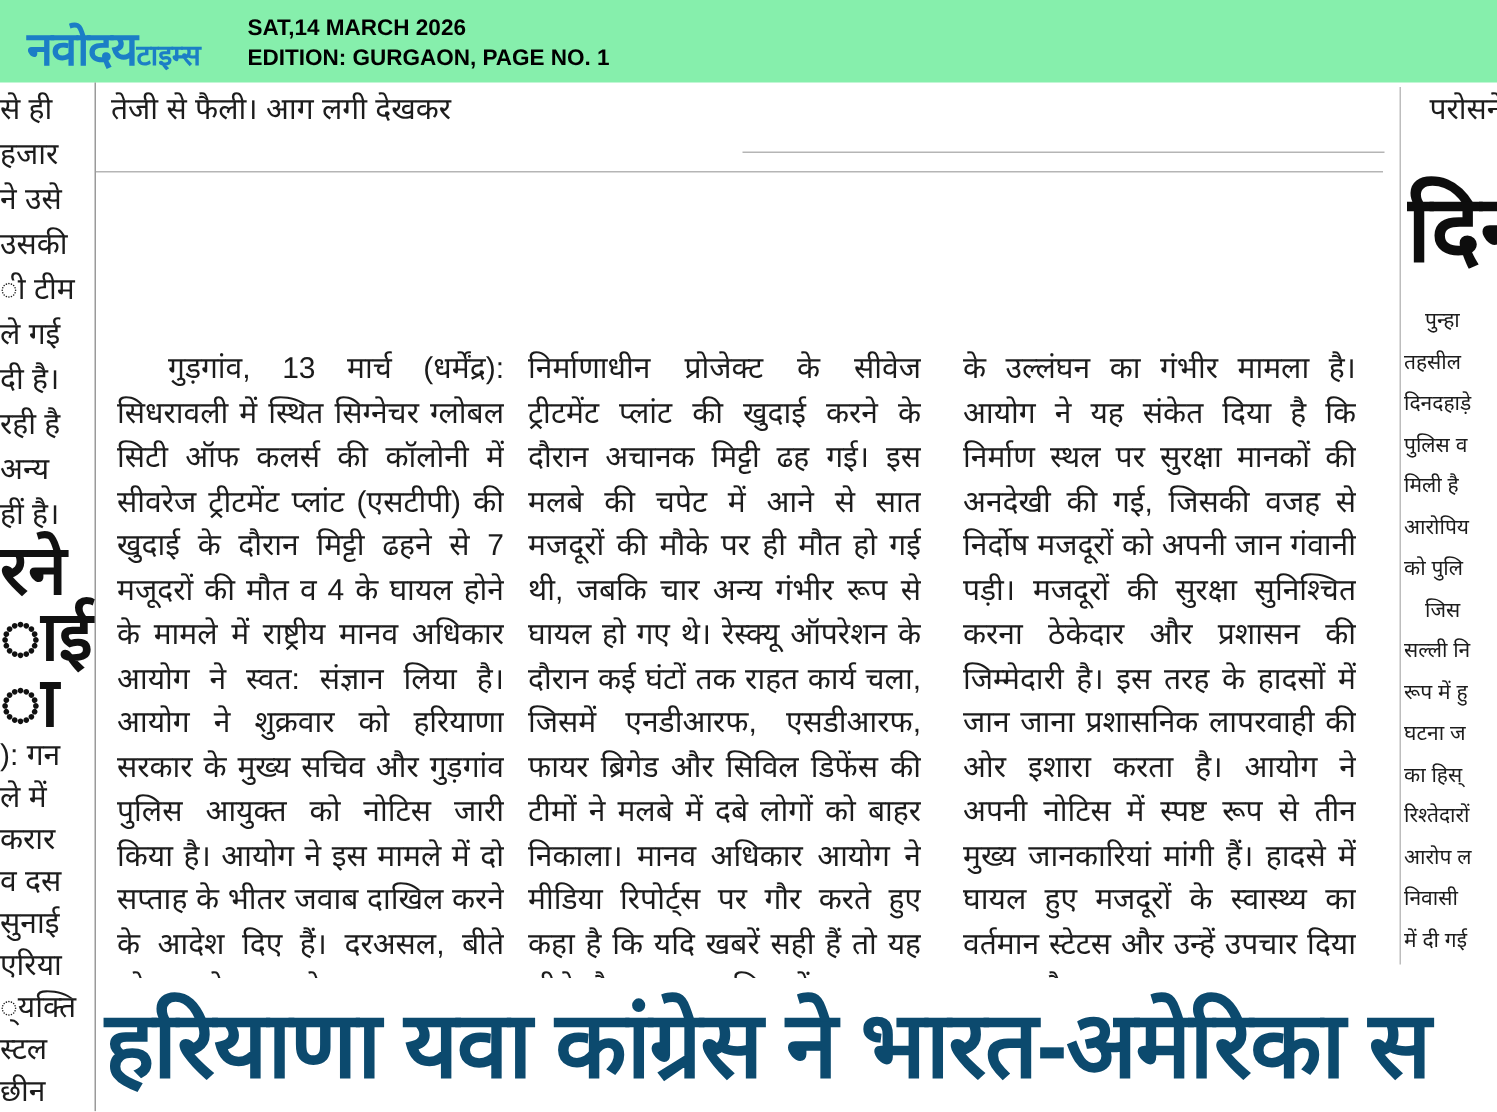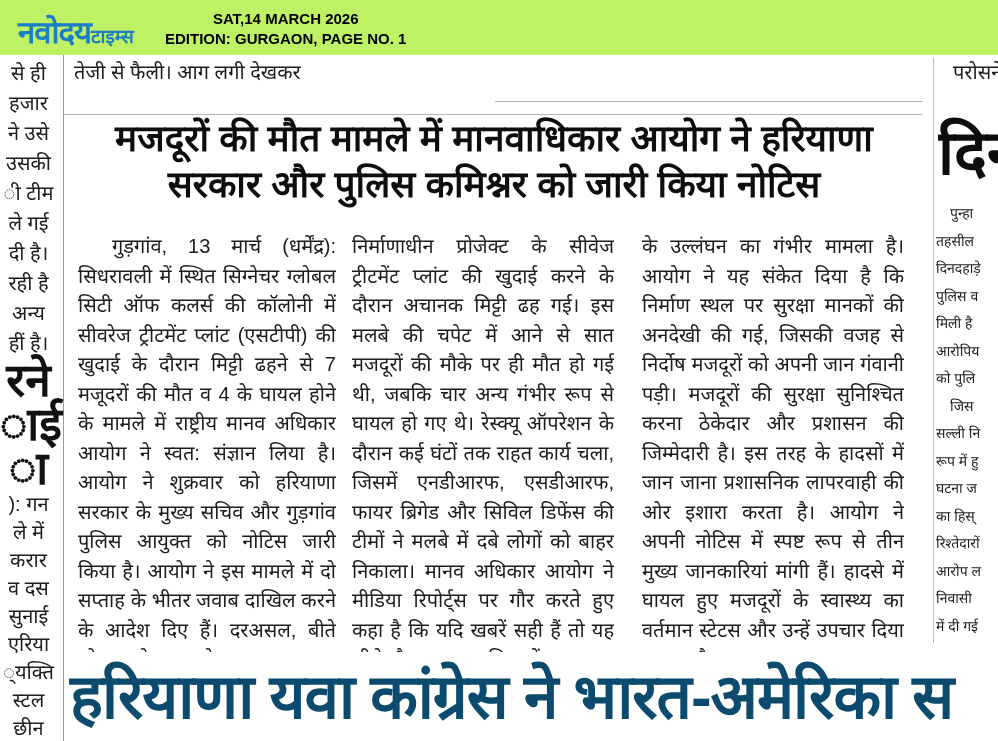--- a/index.html
+++ b/index.html
@@ -1,30 +1,30 @@
 <!DOCTYPE html>
 <html><head>
 <meta charset="utf-8">
 <style>
   html,body{margin:0;padding:0;background:#ffffff;}
   .page{position:relative;width:998px;height:741px;background:#ffffff;overflow:hidden;
         font-family:"Liberation Sans",sans-serif;color:#1c1c1c;}
   
-  .masthead{position:absolute;left:0;top:0;width:998px;height:55px;background:#bef264;text-align:center;}
+  .masthead{position:absolute;left:0;top:0;width:998px;height:55px;background:#86efac;}
   .logo{position:absolute;left:18px;top:10px;cursor:pointer;white-space:nowrap;}
   .logo-main{font-size:31px;font-weight:bold;color:#1b7ec6;letter-spacing:-1px;}
   .logo-sub{font-size:19px;font-weight:bold;color:#1b7ec6;}
   .issue{position:absolute;left:165px;top:9px;font-size:15px;font-weight:bold;color:#000;line-height:20px;}
   
   .vline{position:absolute;width:1px;background:#9a9a9a;}
   .hline{position:absolute;height:1px;background:#b5b5b5;}
   
   .strip-frag{position:absolute;top:58px;font-size:20px;color:#1c1c1c;white-space:nowrap;}
   
-  .left-rail{position:absolute;left:0;top:58px;width:57px;text-align:center;
+  .left-rail{position:absolute;left:0;top:58px;width:57px;text-align:left;
              font-size:20px;line-height:30px;color:#1c1c1c;white-space:nowrap;overflow:visible;}
   .left-rail-bold{font-size:46px;font-weight:bold;line-height:44px;color:#111;}
   .left-rail-lower{font-size:20px;line-height:28px;}
   
   .headline{position:absolute;left:66px;top:116px;width:856px;text-align:center;
             font-weight:800;font-size:37px;line-height:46px;color:#0d0d0d;white-space:nowrap;}
   .body-col{position:absolute;top:232px;font-size:20px;line-height:29.5px;
             text-align:justify;color:#1c1c1c;height:420px;overflow:hidden;}
   .col1{left:78px;width:258px;text-indent:34px;}
   .col2{left:352px;width:262px;}
@@ -82,24 +82,20 @@
       <div>करार</div>
       <div>व दस</div>
       <div>सुनाई</div>
       <div>एरिया</div>
       <div>्यक्ति</div>
       <div>स्टल</div>
       <div>छीन</div>
     </div>
   </div>
 
-  <div class="headline">
-    <div>मजदूरों की मौत मामले में मानवाधिकार आयोग ने हरियाणा</div>
-    <div>सरकार और पुलिस कमिश्नर को जारी किया नोटिस</div>
-  </div>
 
   <div class="body-col col1">गुड़गांव, 13 मार्च (धर्मेंद्र): सिधरावली में स्थित सिग्नेचर ग्लोबल सिटी ऑफ कलर्स की कॉलोनी में सीवरेज ट्रीटमेंट प्लांट (एसटीपी) की खुदाई के दौरान मिट्टी ढहने से 7 मजूदरों की मौत व 4 के घायल होने के मामले में राष्ट्रीय मानव अधिकार आयोग ने स्वत: संज्ञान लिया है। आयोग ने शुक्रवार को हरियाणा सरकार के मुख्य सचिव और गुड़गांव पुलिस आयुक्त को नोटिस जारी किया है। आयोग ने इस मामले में दो सप्ताह के भीतर जवाब दाखिल करने के आदेश दिए हैं। दरअसल, बीते सोमवार देर रात को</div>
   <div class="body-col col2">निर्माणाधीन प्रोजेक्ट के सीवेज ट्रीटमेंट प्लांट की खुदाई करने के दौरान अचानक मिट्टी ढह गई। इस मलबे की चपेट में आने से सात मजदूरों की मौके पर ही मौत हो गई थी, जबकि चार अन्य गंभीर रूप से घायल हो गए थे। रेस्क्यू ऑपरेशन के दौरान कई घंटों तक राहत कार्य चला, जिसमें एनडीआरफ, एसडीआरफ, फायर ब्रिगेड और सिविल डिफेंस की टीमों ने मलबे में दबे लोगों को बाहर निकाला। मानव अधिकार आयोग ने मीडिया रिपोर्ट्स पर गौर करते हुए कहा है कि यदि खबरें सही हैं तो यह सीधे तौर पर मानवाधिकारों</div>
   <div class="body-col col3">के उल्लंघन का गंभीर मामला है। आयोग ने यह संकेत दिया है कि निर्माण स्थल पर सुरक्षा मानकों की अनदेखी की गई, जिसकी वजह से निर्दोष मजदूरों को अपनी जान गंवानी पड़ी। मजदूरों की सुरक्षा सुनिश्चित करना ठेकेदार और प्रशासन की जिम्मेदारी है। इस तरह के हादसों में जान जाना प्रशासनिक लापरवाही की ओर इशारा करता है। आयोग ने अपनी नोटिस में स्पष्ट रूप से तीन मुख्य जानकारियां मांगी हैं। हादसे में घायल हुए मजदूरों के स्वास्थ्य का वर्तमान स्टेटस और उन्हें उपचार दिया जा रहा है।</div>
 
   <div class="right-rail-headline">दिन</div>
   <div class="right-rail">
     <div class="rr-indent">पुन्हा</div>
     <div>तहसील</div>
     <div>दिनदहाड़े</div>

